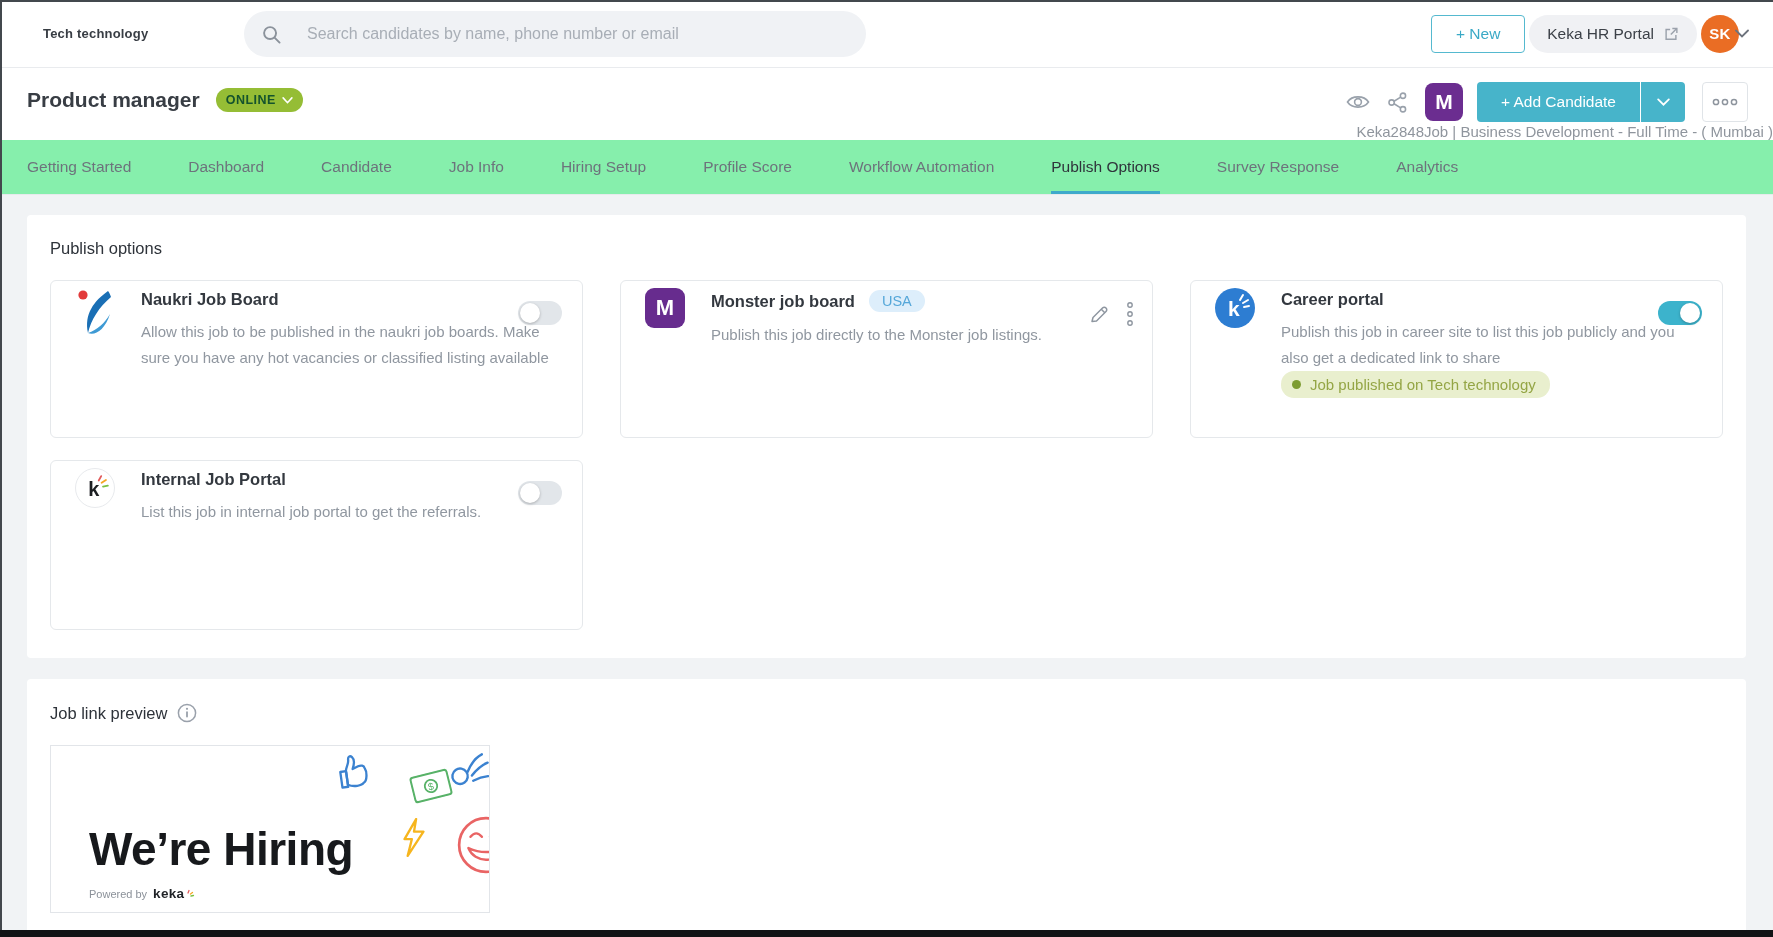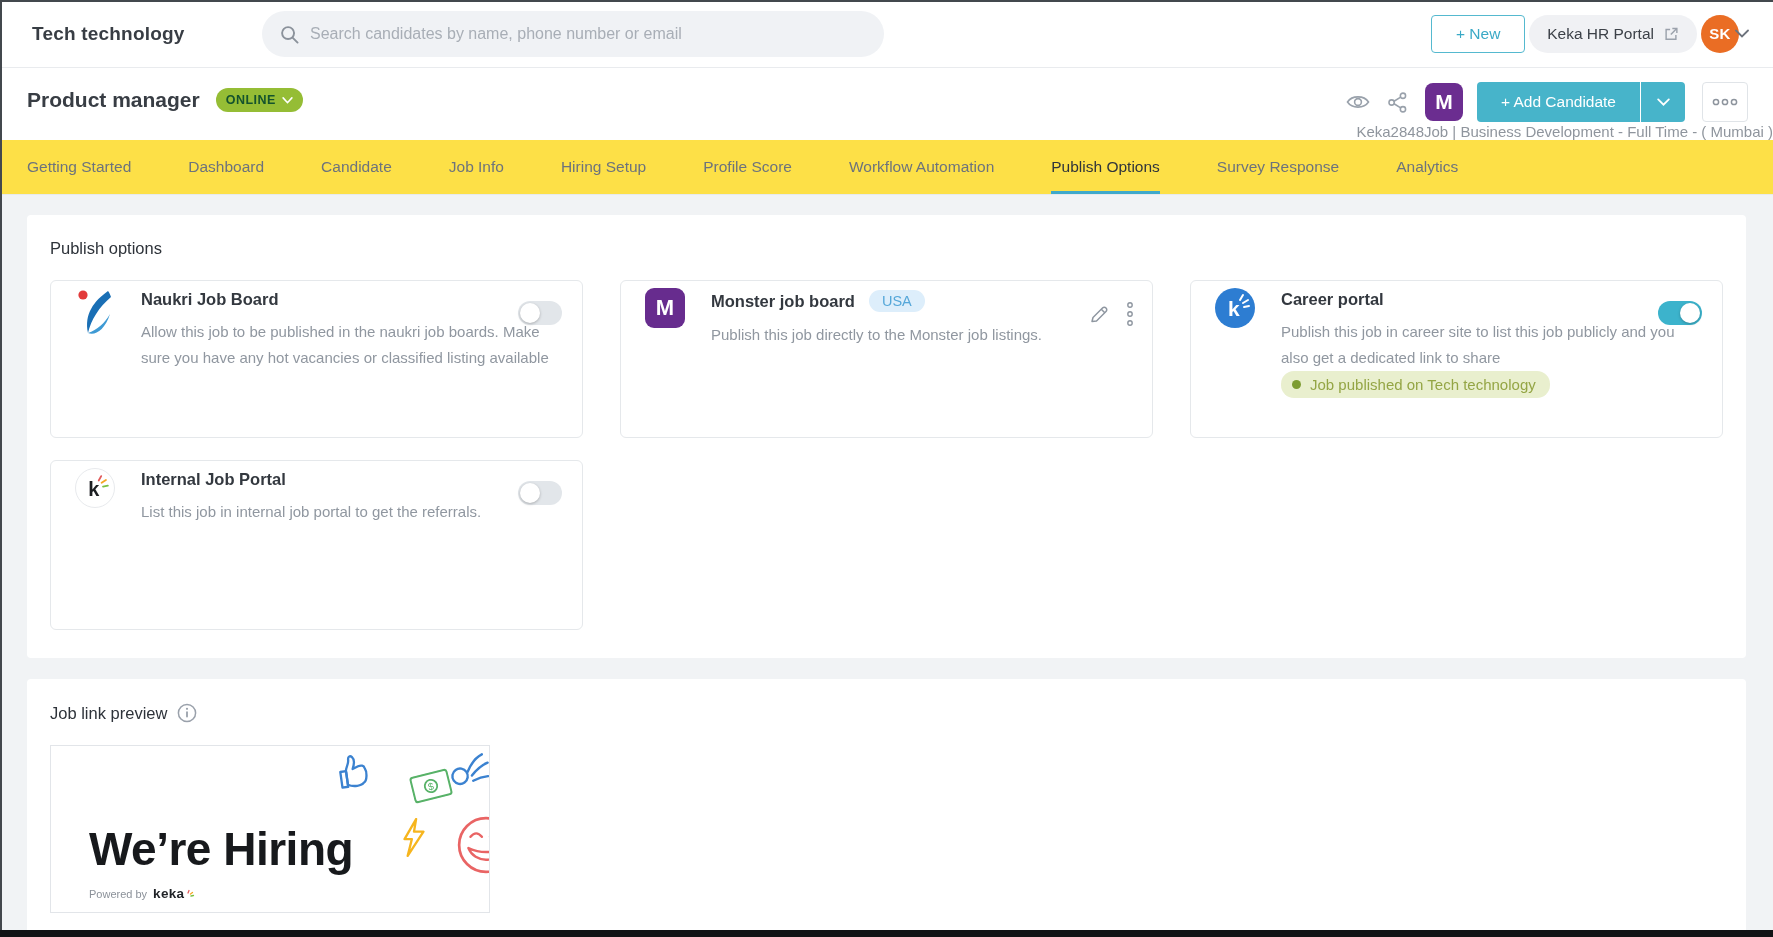--- a/index.html
+++ b/index.html
@@ -12,25 +12,25 @@
   }
   .window-edge-top { position:absolute; top:0; left:0; width:100%; height:2px; background:#43484d; z-index:90; }
   .window-edge-left { position:absolute; top:0; left:0; width:2px; height:100%; background:#43484d; z-index:90; }
   .bottom-strip { position:absolute; bottom:0; left:0; width:100%; height:7px; background:#111315; z-index:95; }
 
   
   .topbar {
     height:68px; background:#fff; border-bottom:1px solid #e9ebee;
     display:flex; align-items:center; position:relative; z-index:5;
   }
-  .brand { margin-left:32px; font-size:19px; font-weight:600; color:#383d44; letter-spacing:.2px; }
+  .brand { margin-left:43px; font-size:13px; font-weight:600; color:#383d44; letter-spacing:.2px; }
   .search-wrap {
-    position:absolute; left:262px; top:11px; width:622px; height:46px;
+    position:absolute; left:244px; top:11px; width:622px; height:46px;
     background:#f0f2f5; border-radius:23px;
-    display:flex; align-items:center; gap:11px; padding:0 18px;
+    display:flex; align-items:center; gap:26px; padding:0 18px;
   }
   .search-wrap input {
     flex:1; border:none; outline:none; background:transparent;
     font-family:"Liberation Sans", sans-serif; font-size:16px; color:#3c4148;
   }
   .search-wrap input::placeholder { color:#a8aeb6; }
   .topbar-right { margin-left:auto; display:flex; align-items:center; gap:4px; padding-right:24px; }
   .btn-new {
     min-width:94px; height:38px; background:#fff; border:1px solid #55b9cf; border-radius:4px;
     color:#3aa9c6; font-size:15.5px; display:flex; align-items:center; justify-content:center;
@@ -74,21 +74,21 @@
     width:44px; height:40px; background:#47b4ca; border-radius:0 4px 4px 0;
     display:flex; align-items:center; justify-content:center; cursor:pointer;
   }
   .more-btn {
     width:46px; height:40px; background:#fff; border:1px solid #e0e4e8; border-radius:4px;
     display:flex; align-items:center; justify-content:center; cursor:pointer;
   }
 
   
   .tabs {
-    background:#fde047; padding-left:27px; display:flex; gap:57px;
+    background:#86efac; padding-left:27px; display:flex; gap:57px;
     border-bottom:1px solid #e7eaec; height:55px; align-items:stretch; position:relative; z-index:3;
   }
   .tab {
     display:flex; align-items:center; font-size:15.5px; color:#6d737c;
     border-bottom:3px solid transparent; padding-top:3px; cursor:pointer; white-space:nowrap;
   }
   .tab.active { color:#2f343b; border-bottom-color:#3fa9cb; }
 
   
   .section { background:#fff; margin:0 27px; border-radius:4px; }

